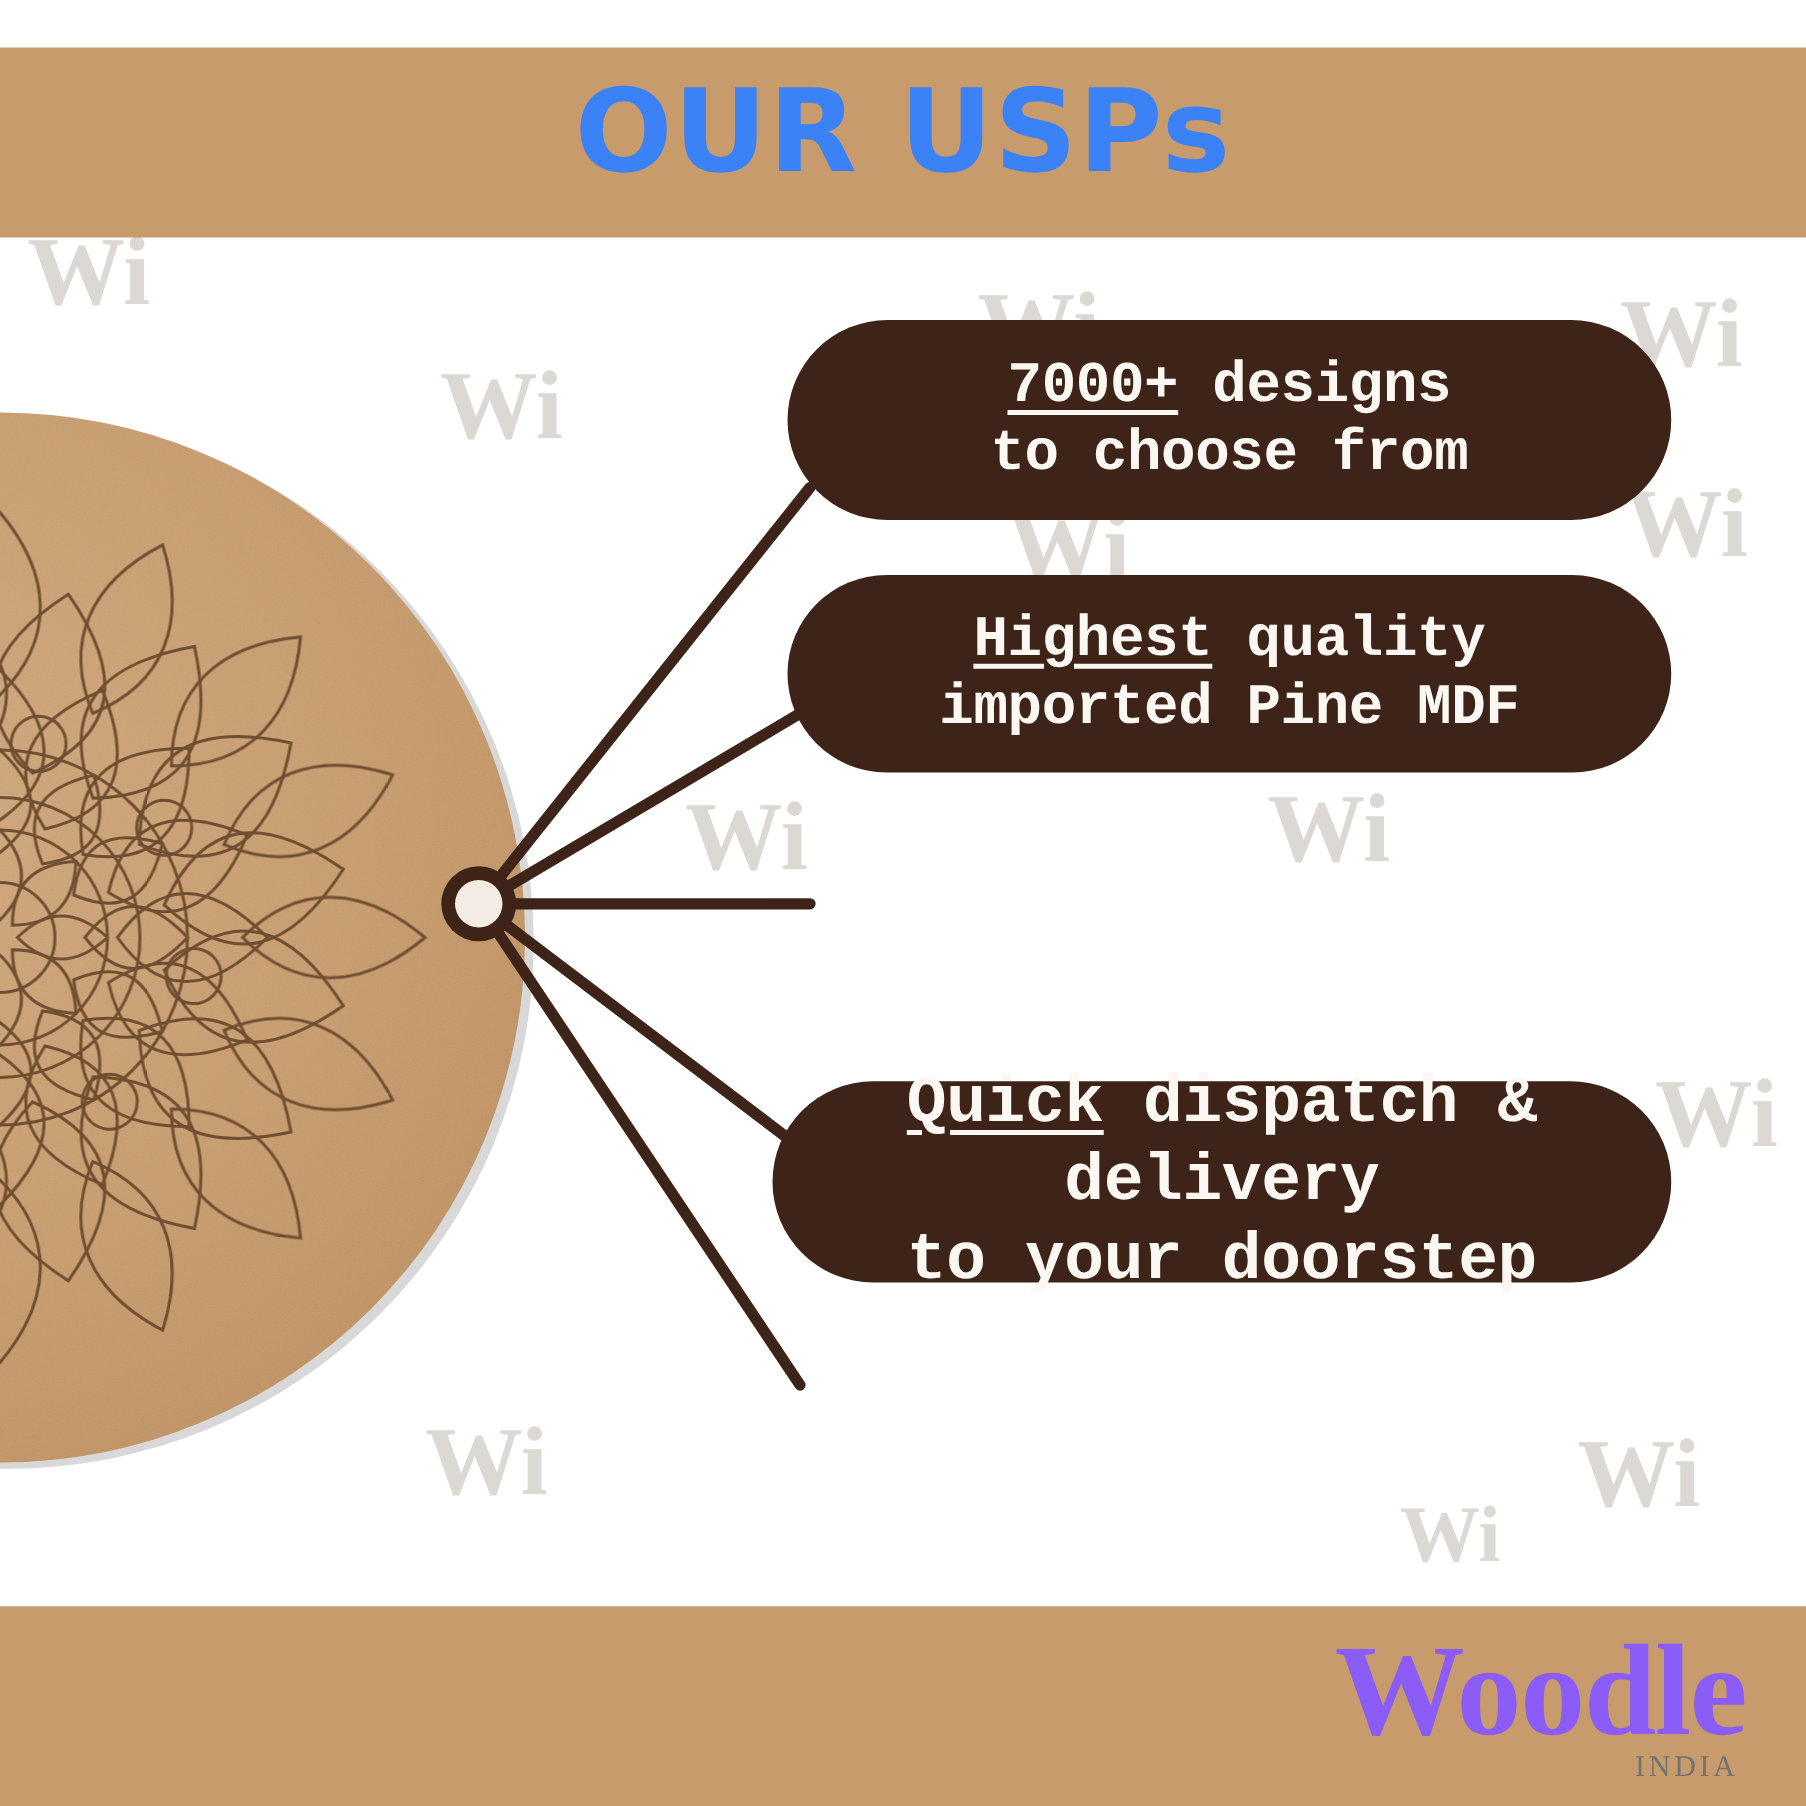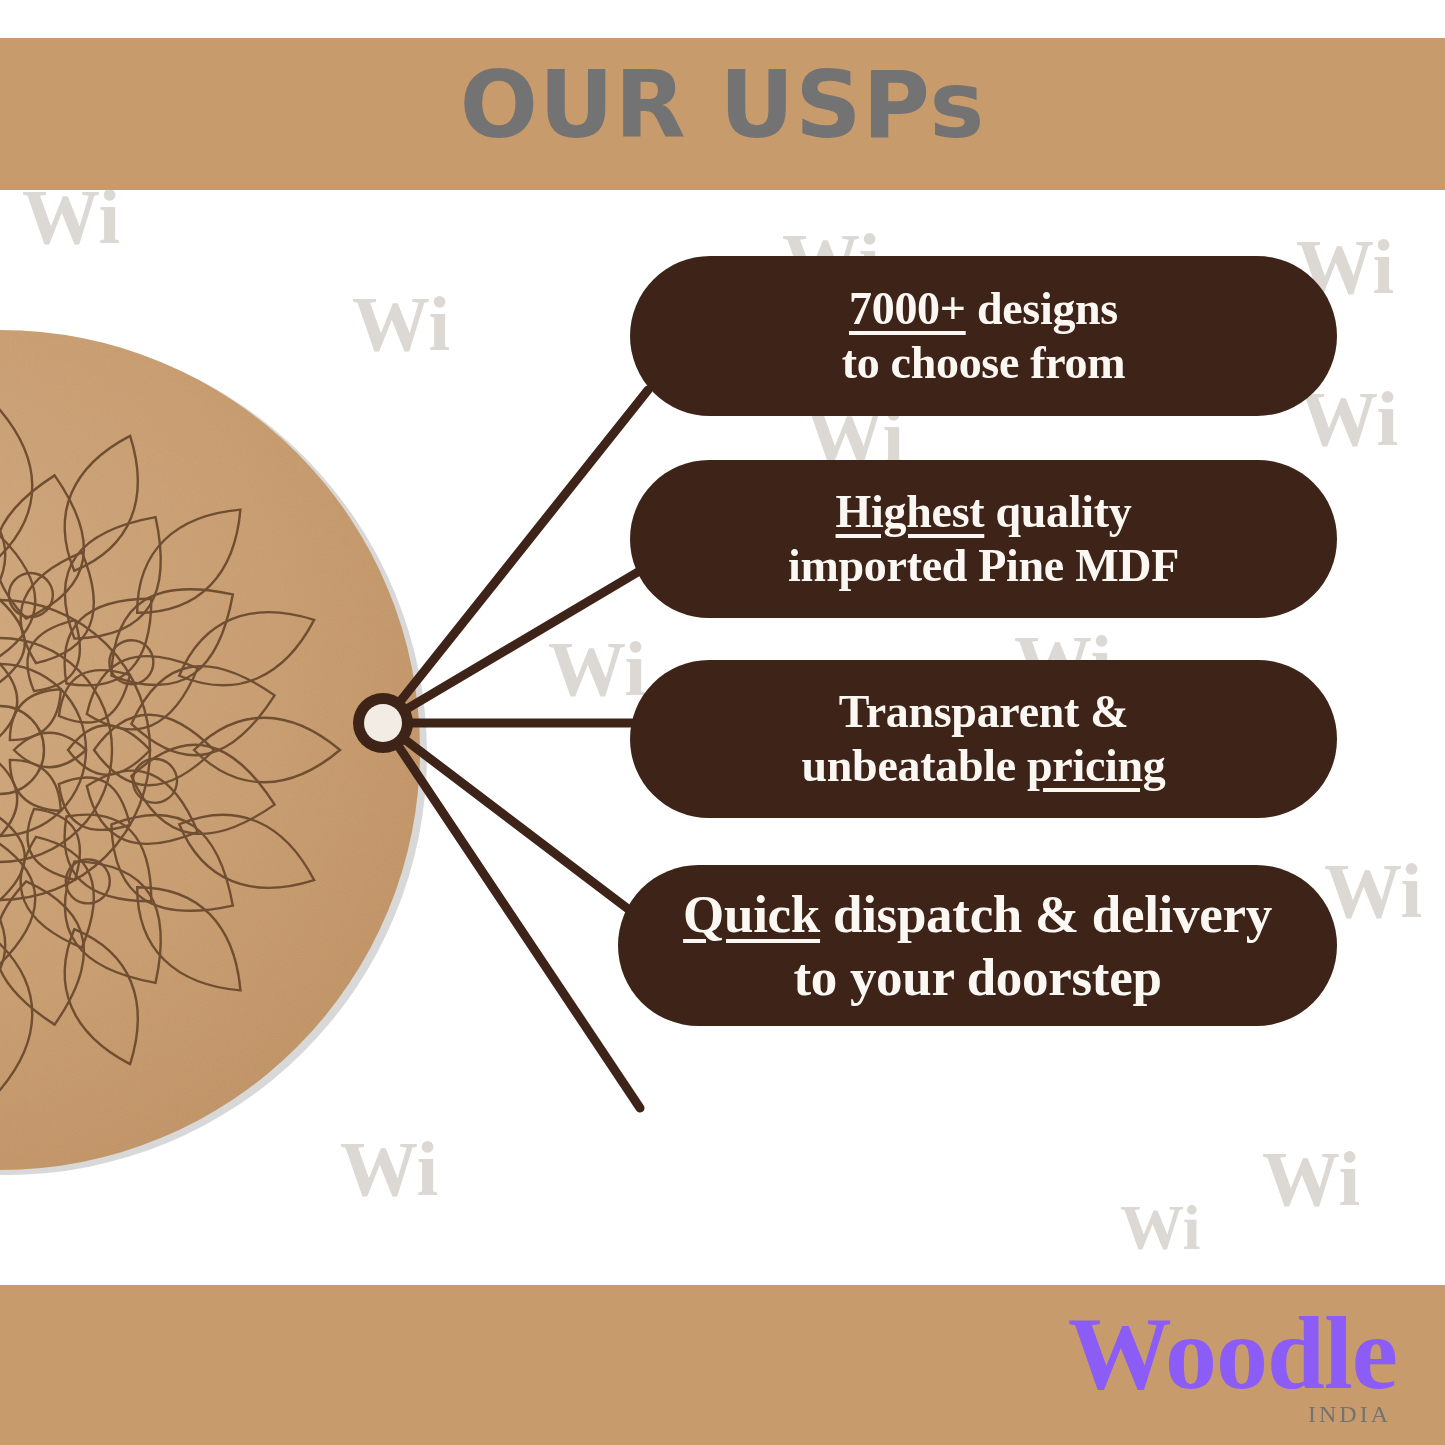--- a/index.html
+++ b/index.html
@@ -46,21 +46,21 @@
 
   #page-title{
     position:absolute;
     left:0; right:0;
     top:60px;
     text-align:center;
     font-family:"DejaVu Sans", sans-serif;
     font-weight:800;
     font-size:92px;
     letter-spacing:1px;
-    color:#737373;
+    color:#3b82f6;
     z-index:7;
     line-height:1;
   }
 
   
   #brand-logo{
     position:absolute;
     right:48px; top:1300px;
     z-index:7;
     text-align:right;
@@ -108,21 +108,21 @@
     border-radius:90px;
     display:flex;
     align-items:center;
     justify-content:center;
     text-align:center;
     color:#fbf7f2;
     z-index:4;
     padding:0 26px;
   }
   .pill-text{
-    font-family:Liberation Serif, serif;
+    font-family:Liberation Mono, monospace;
     font-weight:700;
     font-size:46px;
     line-height:1.18;
     letter-spacing:-.3px;
     color:#fbf7f2;
     white-space:pre-line;
   }
   .pill-text u{ text-decoration-thickness:4px; text-underline-offset:7px; }
 
   #pill-1{ left:630px; top:256px;  width:707px; height:160px; }
@@ -446,23 +446,20 @@
   </svg>
 
   <div class="pill" id="pill-1">
     <span class="pill-text"><u>7000+</u> designs<br>to choose from</span>
   </div>
 
   <div class="pill" id="pill-2">
     <span class="pill-text"><u>Highest</u> quality<br>imported Pine MDF</span>
   </div>
 
-  <div class="pill" id="pill-3">
-    <span class="pill-text">Transparent &amp;<br>unbeatable <u>pricing</u></span>
-  </div>
 
   <div class="pill" id="pill-4">
     <span class="pill-text"><u>Quick</u> dispatch &amp; delivery<br>to your doorstep</span>
   </div>
 
 
   <div class="band" id="header-band"></div>
   <div id="page-title">OUR USPs</div>
 
   <div class="band" id="footer-band"></div>

